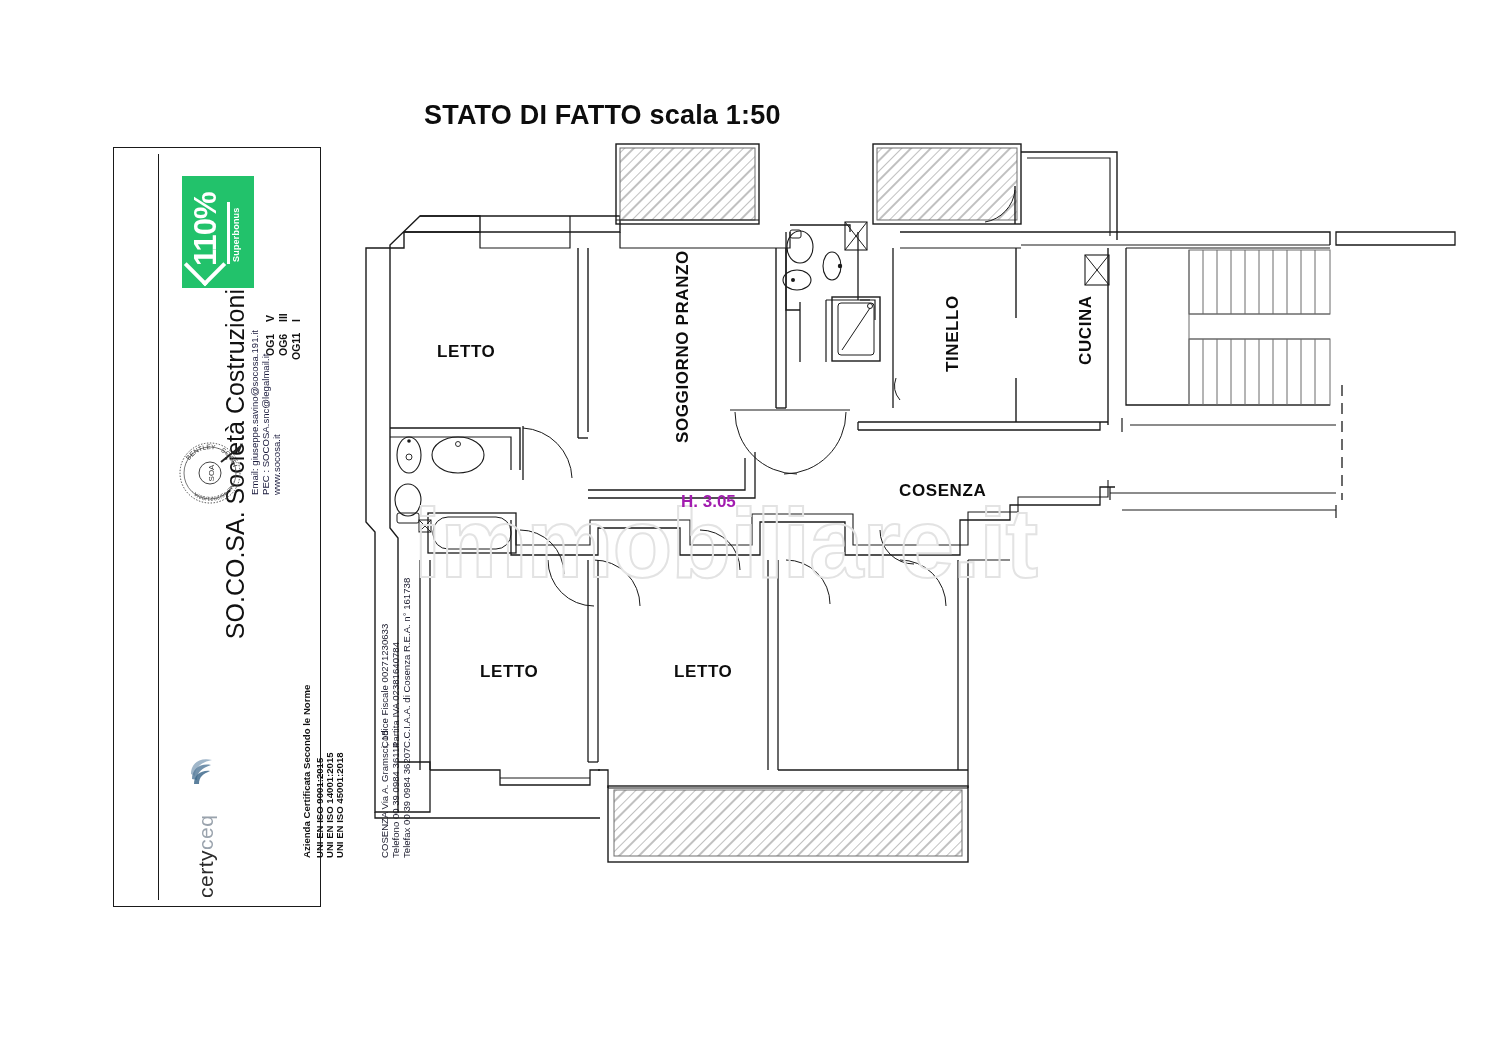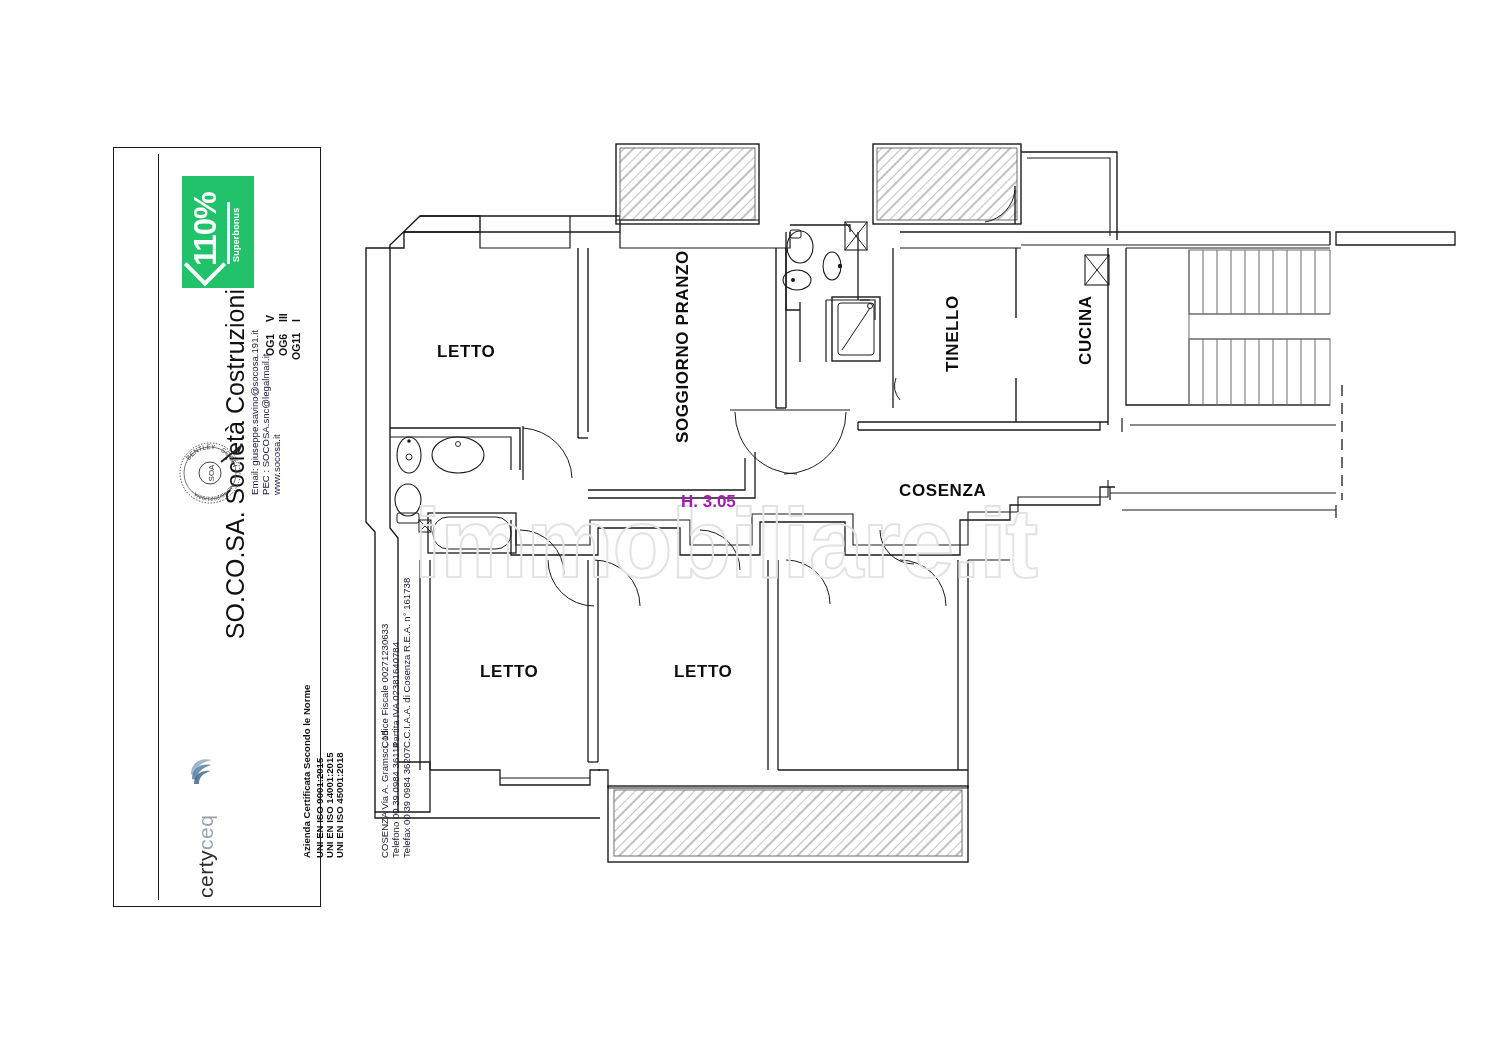--- a/index.html
+++ b/index.html
@@ -240,20 +240,21 @@
     -webkit-text-stroke: 2px #e3e3e3;
     white-space: nowrap;
     pointer-events: none;
   }
 </style>
 </head>
 <body>
 
 <div id="page">
 
+  <div class="plan-title">STATO DI FATTO scala 1:50</div>
 
   <div class="titleblock">
     <div class="tb-inner">
       <div class="tb-divider"></div>
 
       <div class="tb-company">
         <span>SO.CO.SA.  Società Costruzioni Savino</span><span class="suffix">srl</span>
       </div>
 
       <div class="bonus-badge">

